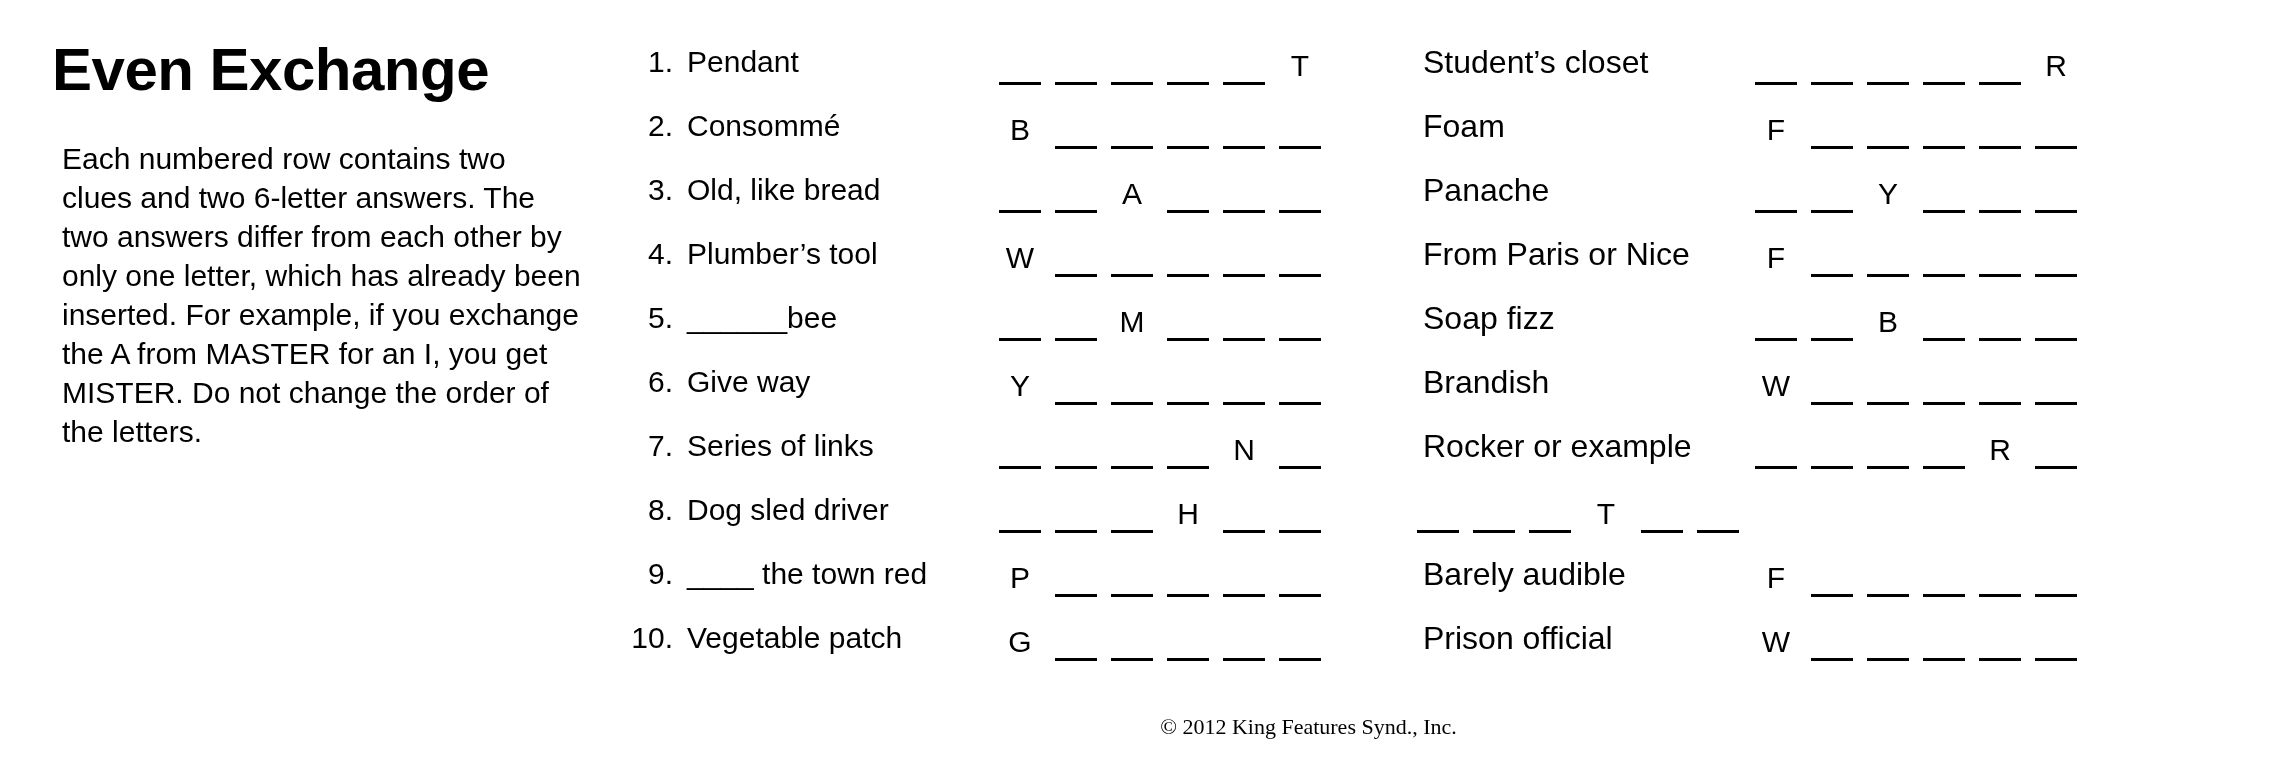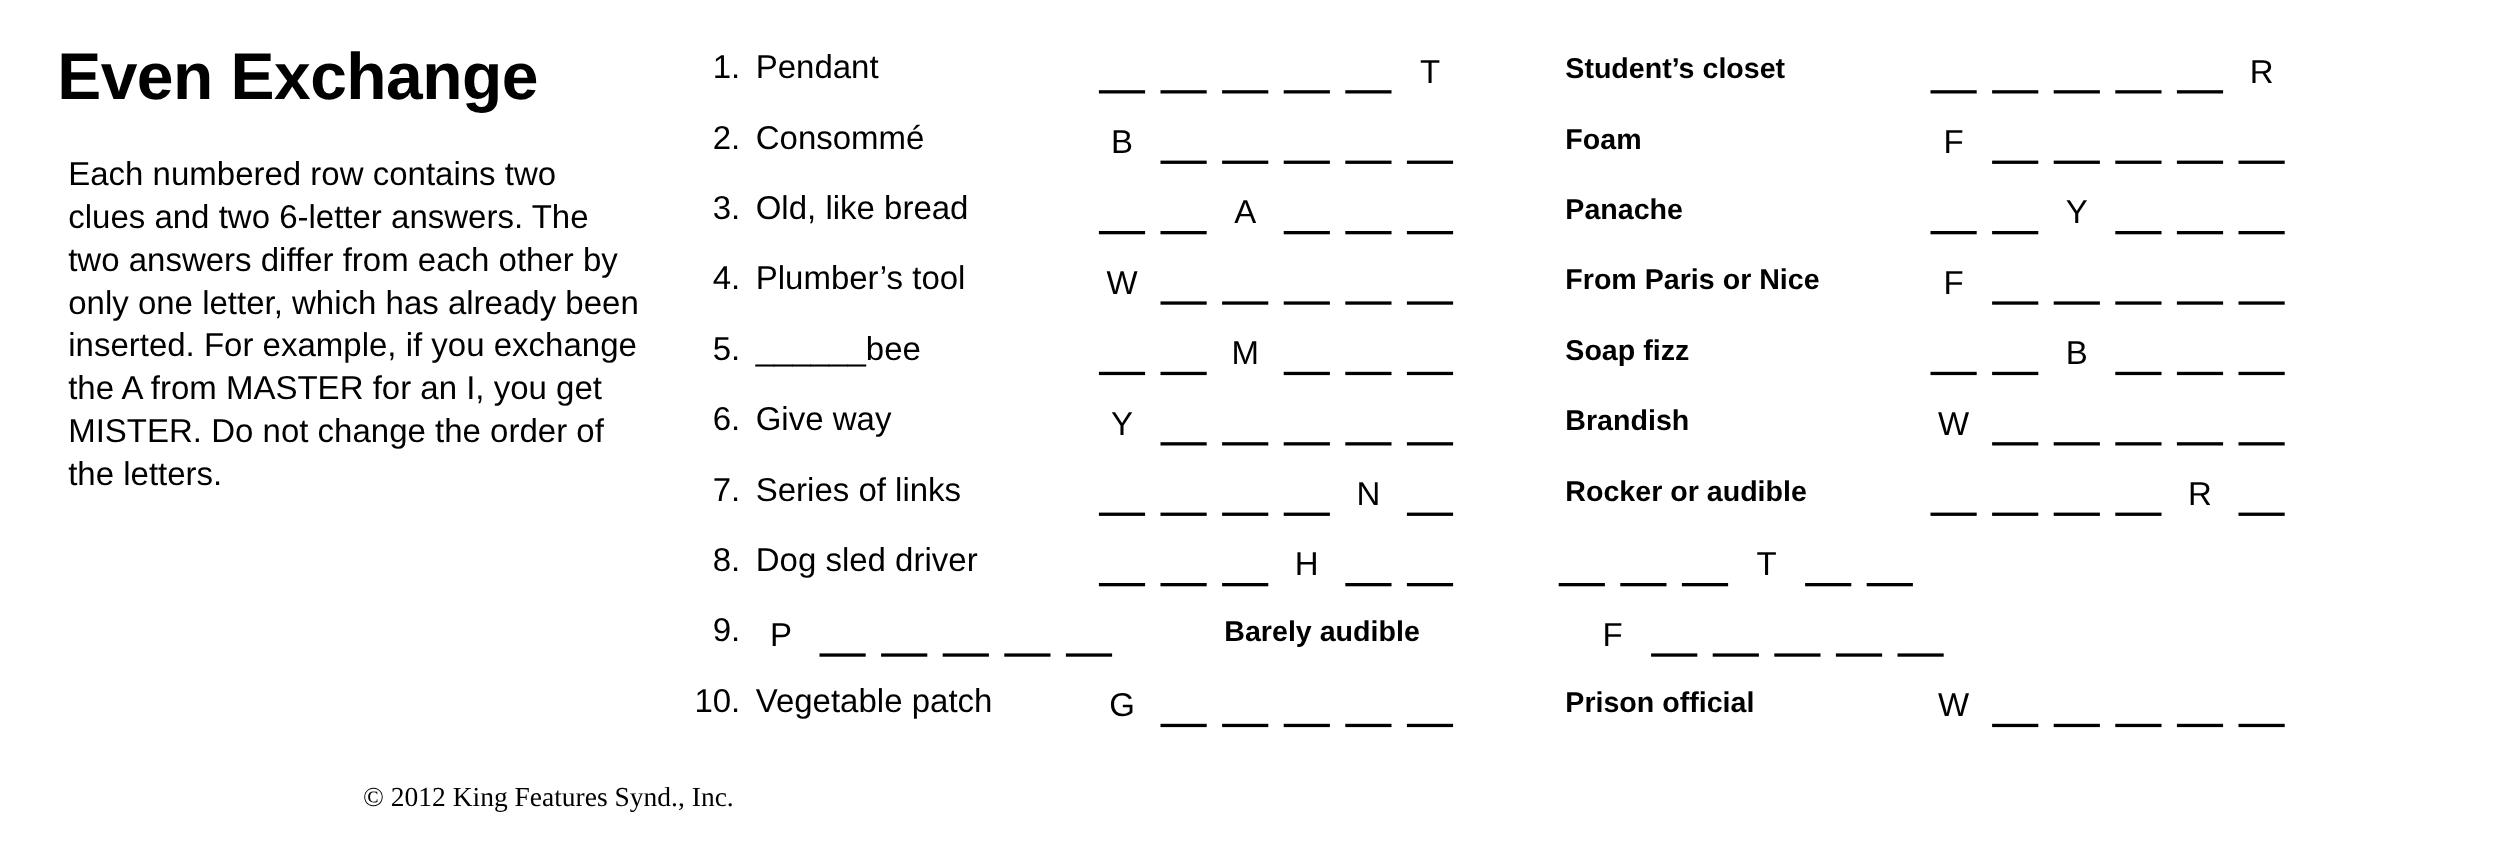--- a/index.html
+++ b/index.html
@@ -75,25 +75,24 @@
     flex: 0 0 auto;
   }
   .clue {
     width: 310px;
     font-size: 30px;
     flex: 0 0 auto;
     white-space: nowrap;
   }
   .clue2 {
     width: 330px;
-    font-size: 26px;
+    font-size: 32px;
     flex: 0 0 auto;
     white-space: nowrap;
     padding-left: 8px;
-    font-weight: bold;
   }
   .answer {
     flex: 0 0 auto;
     display: flex;
     flex-direction: row;
     align-items: flex-end;
     height: 54px;
   }
   .answer.left-answer { width: 400px; }
   .answer.right-answer { width: 400px; }
@@ -126,22 +125,23 @@
 
   
   .gap-sep { width: 18px; flex: 0 0 auto; }
 
   
   .credit {
     position: absolute;
     left: 0;
     right: 0;
     bottom: 28px;
+    text-align: center;
     font-family: "Liberation Serif", serif;
-    font-size: 25px;
+    font-size: 22px;
     color: #000;
     padding-left: 330px;
   }
 </style>
 </head>
 <body>
 
 <div class="page">
 
   <div class="left-col">
@@ -313,21 +313,21 @@
           <div class="slot blank"></div>
           <div class="slot blank"></div>
           <div class="slot blank"></div>
           <div class="slot blank"></div>
           <div class="slot">
             <span class="letter">N</span>
           </div>
           <div class="slot blank"></div>
         </div>
         <div class="gap-sep"></div>
-        <div class="clue2">Rocker or audible</div>
+        <div class="clue2">Rocker or example</div>
         <div class="answer right-answer">
           <div class="slot blank"></div>
           <div class="slot blank"></div>
           <div class="slot blank"></div>
           <div class="slot blank"></div>
           <div class="slot">
             <span class="letter">R</span>
           </div>
           <div class="slot blank"></div>
         </div>
@@ -352,20 +352,21 @@
           <div class="slot blank"></div>
           <div class="slot">
             <span class="letter">T</span>
           </div>
           <div class="slot blank"></div>
           <div class="slot blank"></div>
         </div>
       </div>
       <div class="clue-row">
         <div class="num">9.</div>
+        <div class="clue">____ the town red</div>
         <div class="answer left-answer">
           <div class="slot">
             <span class="letter">P</span>
           </div>
           <div class="slot blank"></div>
           <div class="slot blank"></div>
           <div class="slot blank"></div>
           <div class="slot blank"></div>
           <div class="slot blank"></div>
         </div>

